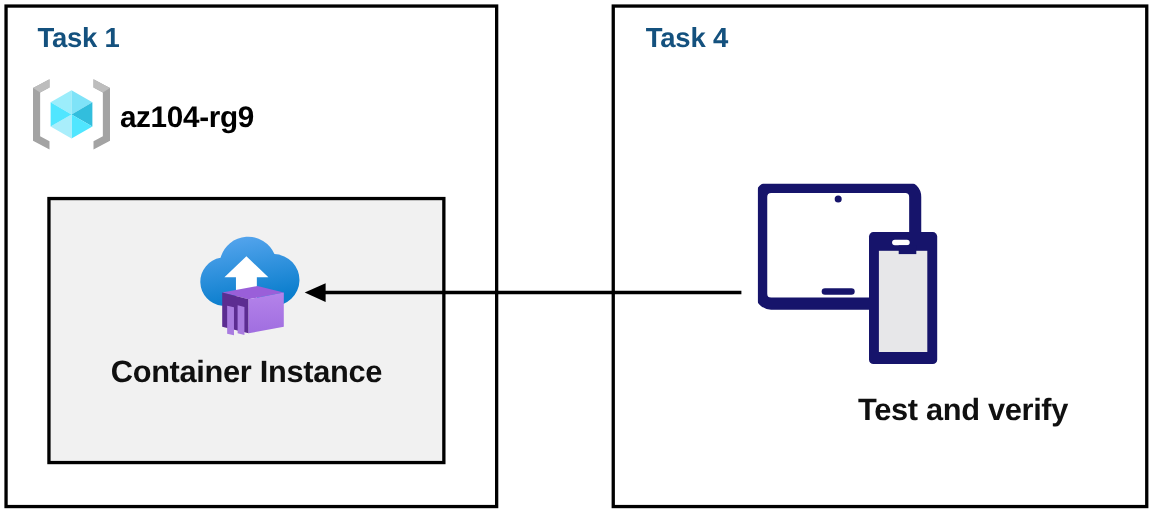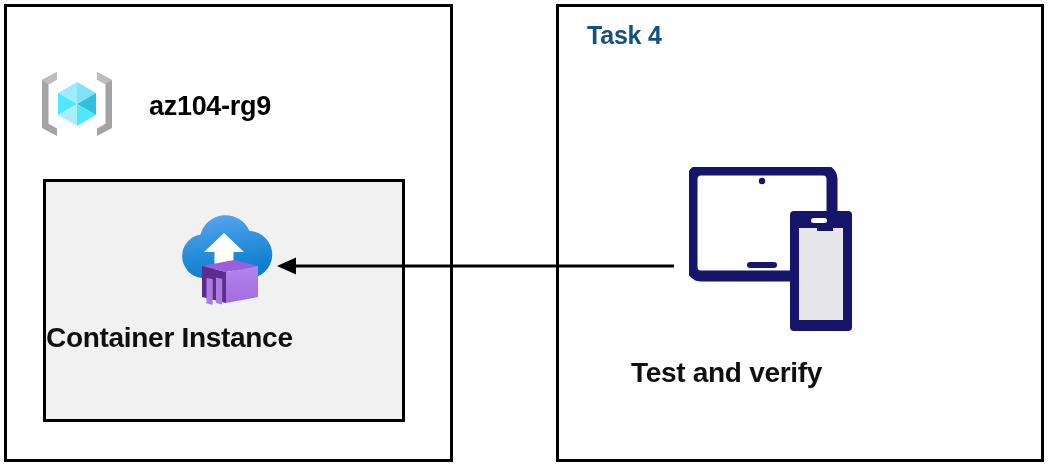--- a/index.html
+++ b/index.html
@@ -36,25 +36,25 @@
     color: #14517e;
     letter-spacing: -0.2px;
     white-space: nowrap;
   }
   #panel-task-1 .panel-title { left: 27px; top: 14px; }
   #panel-task-2 .panel-title { left: 28px; top: 14px; }
 
   
   #resource-group-row {
     position: absolute;
-    left: 30px;
+    left: 18px;
     top: 61px;
     display: flex;
     align-items: center;
-    gap: 32px;
+    gap: 4px;
   }
   #resource-group-name {
     font-size: 27px;
     font-weight: bold;
     color: #000000;
     white-space: nowrap;
     letter-spacing: -0.3px;
   }
 
   
@@ -72,40 +72,40 @@
     position: absolute;
     left: 50%;
     top: 22px;
     transform: translateX(-50%);
   }
   #container-instance-label {
     position: absolute;
     left: 0;
     right: 0;
     top: 140px;
-    text-align: left;
+    text-align: center;
     font-size: 28px;
     font-weight: bold;
     color: #101010;
     letter-spacing: -0.3px;
     white-space: nowrap;
   }
 
   
   #devices-icon-wrap {
     position: absolute;
     left: 130px;
     top: 160px;
   }
   #test-verify-label {
     position: absolute;
     left: 72px;
     top: 350px;
     width: 340px;
-    text-align: left;
+    text-align: right;
     font-size: 28px;
     font-weight: bold;
     color: #101010;
     letter-spacing: -0.3px;
     white-space: nowrap;
   }
 
   
   #flow-arrow {
     position: absolute;
@@ -115,20 +115,21 @@
     height: 32px;
   }
 </style>
 </head>
 <body>
 
 <div id="canvas">
 
   <div class="panel" id="panel-task-1">
 
+    <div class="panel-title">Task 1</div>
 
     <div id="resource-group-row">
 
       <span>
         <svg width="80" height="72" viewBox="0 0 80 72" aria-hidden="true">
 
           <path d="M20 4 L5 12 L5 60 L20 68 L20 60.5 L11.5 55.8 L11.5 16.2 L20 11.5 Z" fill="#a3a3a3"></path>
           <path d="M20 4 L5 12 L11.5 16.2 L20 11.5 Z" fill="#bdbdbd"></path>
 
           <path d="M60 4 L75 12 L75 60 L60 68 L60 60.5 L68.5 55.8 L68.5 16.2 L60 11.5 Z" fill="#a3a3a3"></path>

